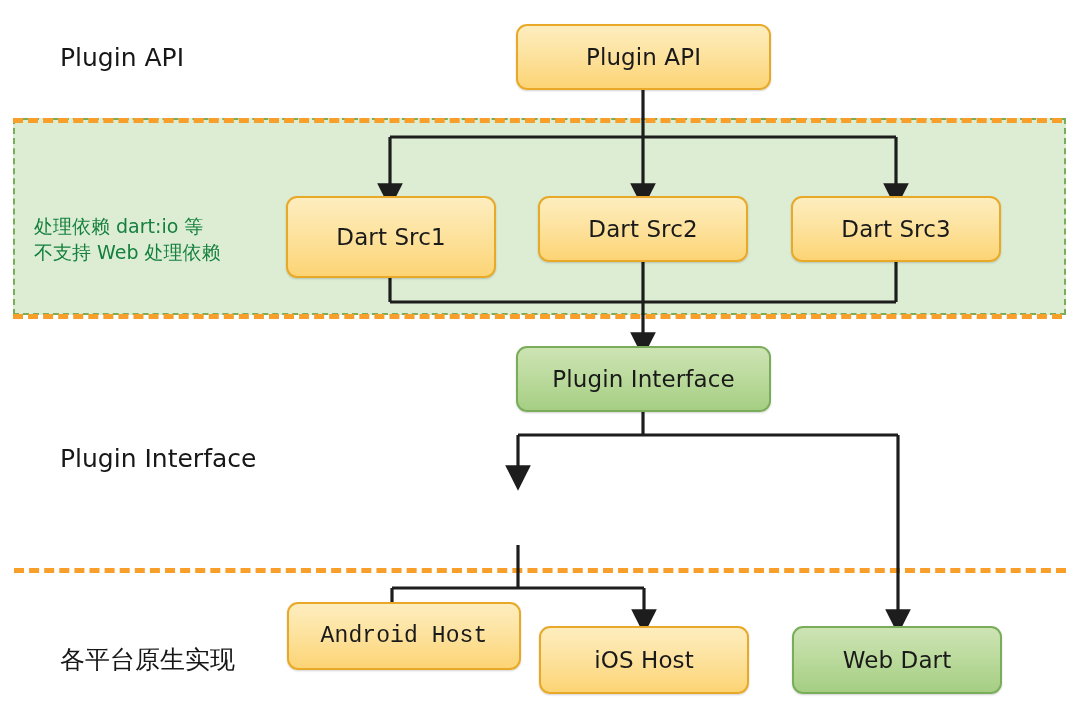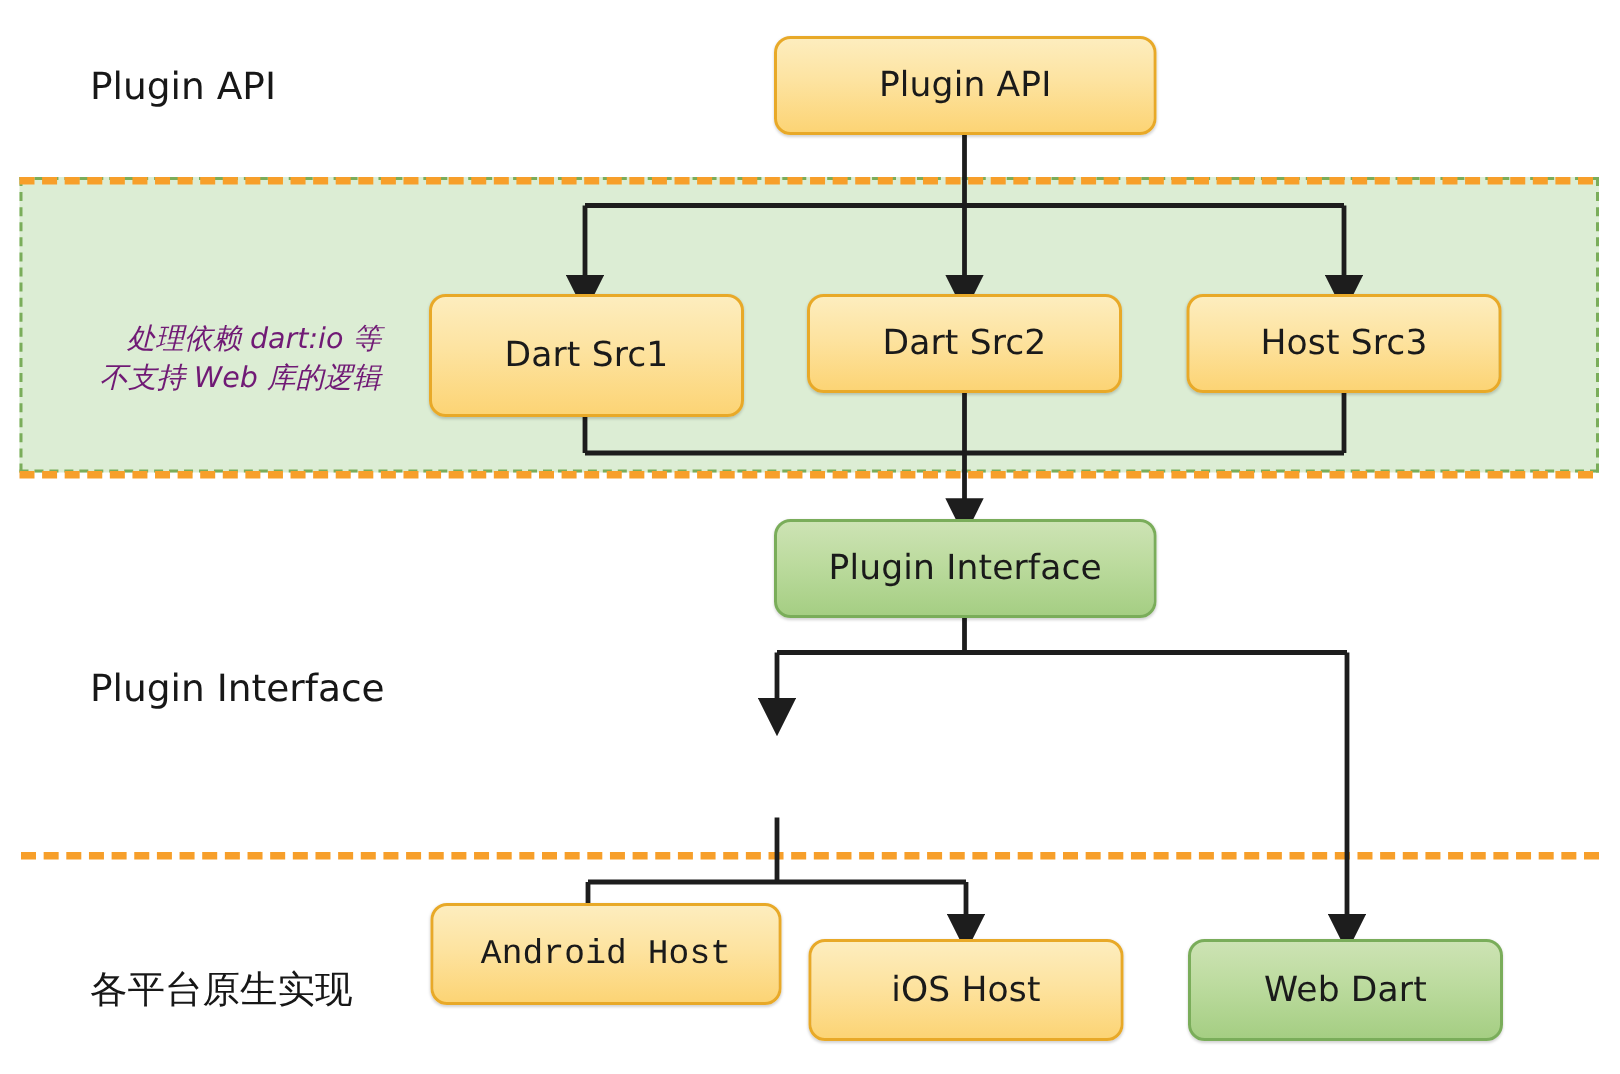--- a/index.html
+++ b/index.html
@@ -80,25 +80,24 @@
   
   .caption {
     position: absolute;
     font-size: 25px;
     color: #171717;
     white-space: nowrap;
   }
   .caption-sub {
     position: absolute;
     font-size: 19px;
-    color: #701a75;
+    color: #15803d;
     line-height: 1.35;
-    text-align: right;
+    text-align: left;
     white-space: nowrap;
-    font-style: italic;
   }
 </style>
 </head>
 <body>
 
 <div id="stage">
 
   <div class="band-green"></div>
   <div class="rule-orange rule-top"></div>
   <div class="rule-orange rule-bottom"></div>
@@ -135,33 +134,33 @@
       <path d="M 392 588 L 392 622" marker-end="url(#arrow)"></path>
       <path d="M 644 588 L 644 622" marker-end="url(#arrow)"></path>
     </g>
   </svg>
 
   <div class="caption" style="left:60px; top:43px;">Plugin API</div>
 
 
   <div class="caption-sub" style="left:34px; top:214px; width:220px;">处理依赖 dart:io 等</div>
 
-  <div class="caption-sub" style="left:34px; top:240px; width:220px;">不支持 Web 库的逻辑</div>
+  <div class="caption-sub" style="left:34px; top:240px; width:220px;">不支持 Web 处理依赖</div>
 
   <div class="caption" style="left:60px; top:444px;">Plugin Interface</div>
 
   <div class="caption" style="left:60px; top:643px;">各平台原生实现</div>
 
   <div class="node yellow" style="left:516px; top:24px; width:255px; height:66px;">Plugin API</div>
 
   <div class="node yellow" style="left:286px; top:196px; width:210px; height:82px;">Dart Src1</div>
 
   <div class="node yellow" style="left:538px; top:196px; width:210px; height:66px;">Dart Src2</div>
 
-  <div class="node yellow" style="left:791px; top:196px; width:210px; height:66px;">Host Src3</div>
+  <div class="node yellow" style="left:791px; top:196px; width:210px; height:66px;">Dart Src3</div>
 
   <div class="node green" style="left:516px; top:346px; width:255px; height:66px;">Plugin Interface</div>
 
 
   <div class="node yellow" style="left:287px; top:602px; width:234px; height:68px;font-family:Liberation Mono, monospace;">Android Host</div>
 
   <div class="node yellow" style="left:539px; top:626px; width:210px; height:68px;">iOS Host</div>
 
   <div class="node green" style="left:792px; top:626px; width:210px; height:68px;">Web Dart</div>
 

